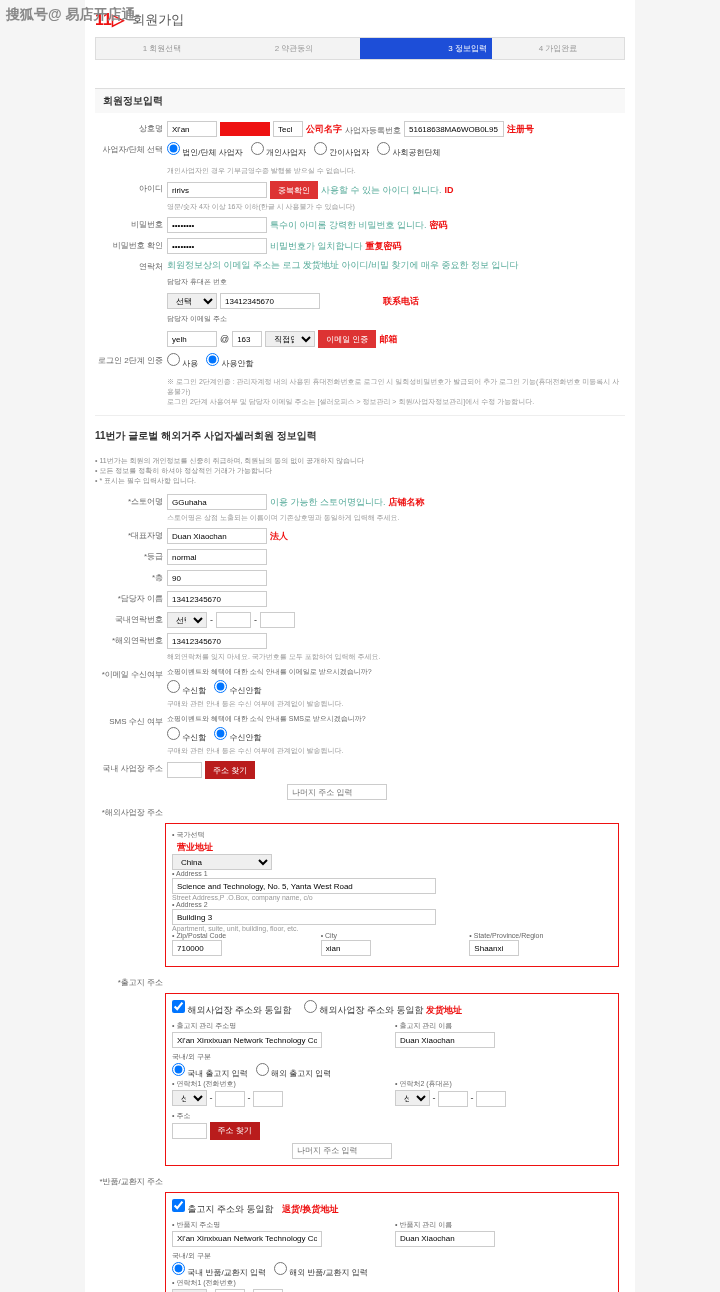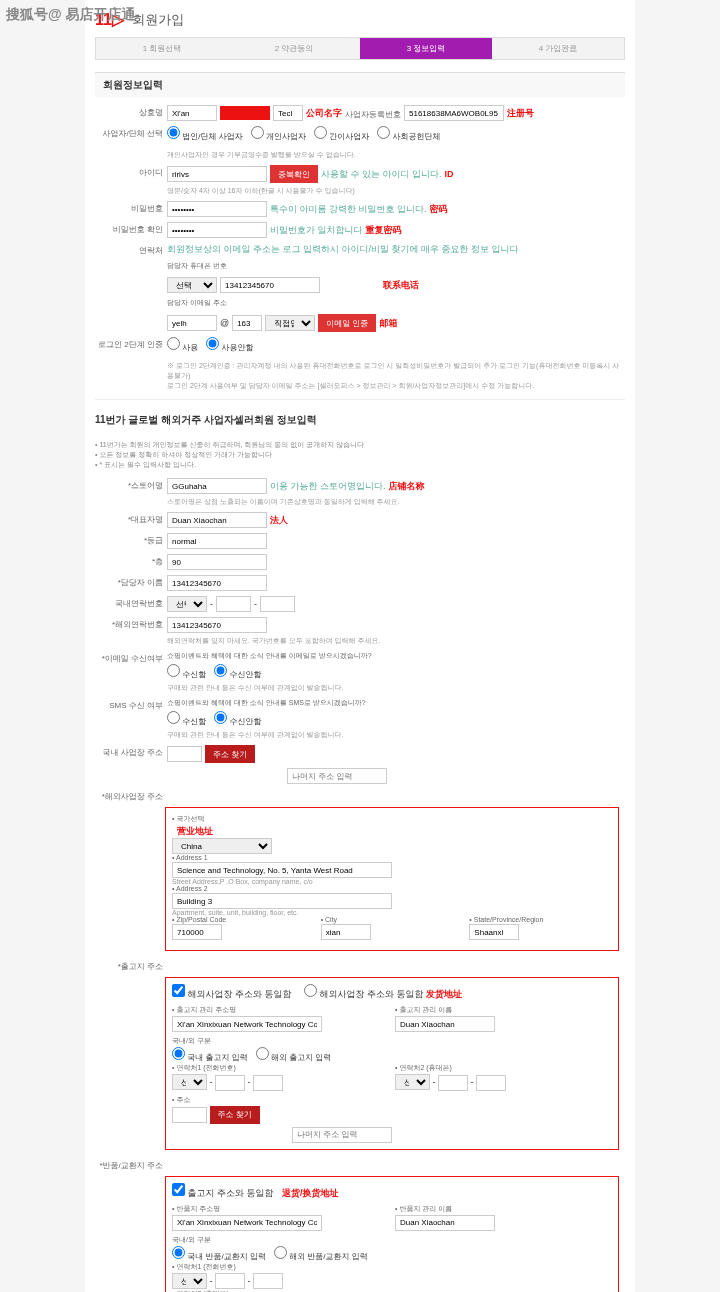--- a/index.html
+++ b/index.html
@@ -2,29 +2,29 @@
 <html><head>
 <meta charset="utf-8">
 <style>
 * { margin: 0; padding: 0; box-sizing: border-box; font-family: Arial, sans-serif; }
 body { background: #f5f5f5; font-size: 9px; color: #333; }
 .watermark { position: absolute; top: 6px; left: 6px; font-size: 14px; color: #888; font-weight: bold; z-index: 100; }
 .page { width: 550px; margin: 0 auto; background: #fff; padding: 10px; }
 .logo-row { display: flex; align-items: center; gap: 8px; margin-bottom: 8px; }
 .logo { color: #e11; font-size: 16px; font-weight: bold; }
 .logo-sub { color: #555; font-size: 13px; }
-.steps { display: flex; border: 1px solid #ddd; margin-bottom: 12px; }
+.steps { display: flex; border: 1px solid #ddd; margin-bottom: 28px; }
 .step { flex: 1; text-align: center; padding: 5px; font-size: 8px; background: #f3f3f3; color: #999; }
-.step.active { background: #a21caf; color: #fff; }
+.step.active { background: #1d4ed8; color: #fff; text-align: right; }
 .section-title { background: #f8f8f8; padding: 5px 8px; font-size: 10px; font-weight: bold; border-top: 1px solid #ddd; margin-bottom: 8px; }
 .row { display: flex; align-items: flex-start; margin-bottom: 5px; gap: 4px; }
 .lbl { width: 68px; text-align: right; font-size: 8px; color: #666; padding-top: 2px; flex-shrink: 0; }
 .ctrl { flex: 1; display: flex; flex-wrap: wrap; gap: 3px; align-items: center; }
 input[type="text"], input[type="password"], select { border: 1px solid #ccc; padding: 2px 4px; font-size: 8px; height: 16px; }
-.w-s { width: 50px; } .w-m { width: 100px; } .w-l { width: 150px; } .w-xl { width: 220px; }
+.w-s { width: 50px; } .w-m { width: 100px; } .w-l { width: 150px; } .w-xl { width: 264px; }
 .btn { background: #d33; color: #fff; border: none; padding: 2px 8px; font-size: 8px; cursor: pointer; height: 18px; }
 .btn-g { background: #b91c1c; }
 .note { font-size: 7px; color: #999; display: block; width: 100%; }
 .note-b { color: #5a9; text-align: center; }
 .ann { color: #e11; font-size: 9px; font-weight: bold; }
 .box-red { border: 1.5px solid #e11; padding: 6px; margin: 0 6px 8px 70px; }
 .sub-row { display: flex; gap: 6px; margin-bottom: 4px; }
 .sub-col { flex: 1; }
 .sub-lbl { font-size: 7px; color: #666; display: block; margin-bottom: 1px; }
 .radio-g { display: flex; gap: 8px; font-size: 8px; align-items: center; }
@@ -100,21 +100,21 @@
     <div class="ctrl">
       <input type="password" class="w-m" value="••••••••" style="">
       <span class="note-b">비밀번호가 일치합니다</span>
       <span class="ann">重复密码</span>
     </div>
   </div>
 
   <div class="row">
     <div class="lbl">연락처</div>
     <div class="ctrl">
-        <span class="note-b">회원정보상의 이메일 주소는 로그 입력하시 아이디/비밀 찾기에 매우 중요한 정보 입니다</span>
+        <span class="note-b">회원정보상의 이메일 주소는 로그 发货地址 아이디/비밀 찾기에 매우 중요한 정보 입니다</span>
       </div>
   </div>
 
   <div class="row">
     <div class="lbl"></div>
     <div class="ctrl">
       <span class="sub-lbl">담당자 휴대폰 번호</span>
     </div>
   </div>
   <div class="row">

